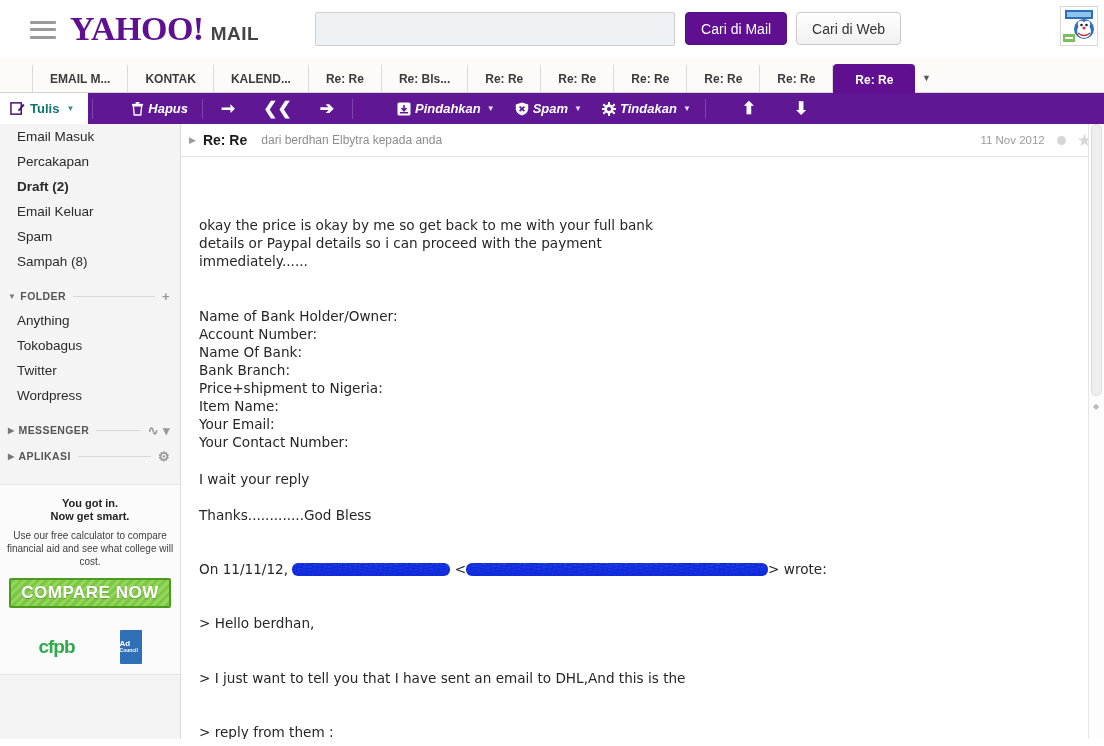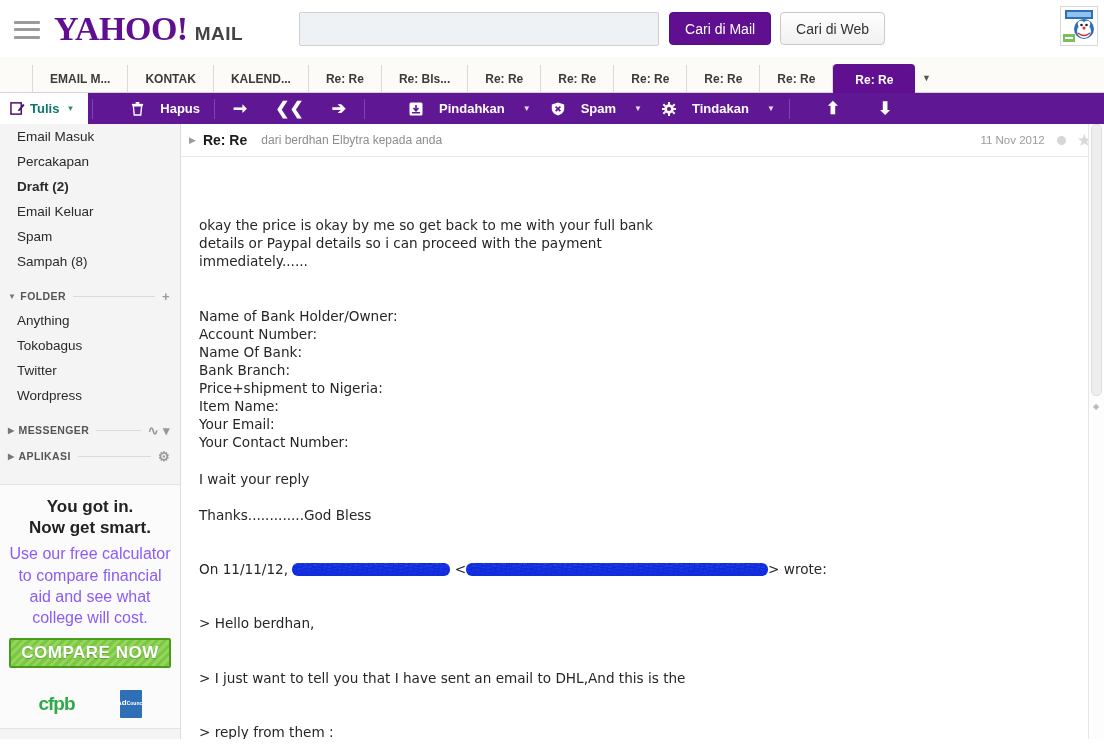--- a/index.html
+++ b/index.html
@@ -11,21 +11,21 @@
     -webkit-font-smoothing: antialiased;
   }
 
   
   .topbar {
     position: relative;
     height: 57px;
     background: #ffffff;
     display: flex;
     align-items: center;
-    padding-left: 14px;
+    padding-left: 30px;
   }
   .hamburger {
     width: 26px; height: 20px;
     display: flex; flex-direction: column; justify-content: space-between;
     cursor: pointer; margin-right: 14px; padding-top: 2px;
   }
   .hamburger i { display: block; height: 3px; background: #9b9b9b; border-radius: 1px; }
 
   .logo {
     font-family: "Liberation Serif", serif;
@@ -137,23 +137,24 @@
     height: 31px;
     background: #5f1794;
     display: flex;
     align-items: center;
     color: #ffffff;
     font-size: 13px;
     font-weight: bold;
     position: relative;
   }
   .tb-item {
-    display: flex; align-items: center; gap: 16px;
+    display: flex; align-items: center; gap: 4px;
     padding: 0 10px; height: 31px; cursor: pointer;
     white-space: nowrap;
+    font-style: italic;
   }
   .tb-sep { width: 1px; height: 20px; background: #7f45ad; margin: 0 4px; }
   .tb-compose {
     background: #ffffff; color: #0f766e;
     height: 31px; display: flex; align-items: center; gap: 5px;
     padding: 0 14px 0 10px; cursor: pointer;
     font-weight: bold;
   }
   .caret-d { font-size: 8px; opacity: .85; margin-left: 2px; }
   .tb-arrow { padding: 0 14px; cursor: pointer; font-size: 17px; line-height: 1; }
@@ -191,38 +192,38 @@
   .section-head .act { color: #999; font-size: 13px; }
 
   .ad {
     margin-top: 16px;
     background: #fbfbfb;
     border-top: 1px solid #e4e4e4;
     border-bottom: 1px solid #e4e4e4;
     padding: 12px 6px 10px;
     text-align: center;
   }
-  .ad-h { font-size: 17px; font-weight: bold; color: #222; line-height: 1.22; }
-  .ad-b { font-size: 16px; color: #8b5cf6; line-height: 1.33; margin-top: 5px; }
+  .ad-h { font-size: 11px; font-weight: bold; color: #222; line-height: 1.22; }
+  .ad-b { font-size: 10px; color: #404040; line-height: 1.33; margin-top: 5px; }
   .ad-cta {
     display: inline-block; margin-top: 9px;
     background: repeating-linear-gradient(135deg,#7ac943 0 3px,#96d45f 3px 6px);
     border: 2px solid #4d9b1e;
     color: #ffffff; font-weight: bold; font-size: 17px;
     letter-spacing: .5px;
     padding: 3px 10px; border-radius: 2px;
     text-shadow: 0 1px 1px rgba(0,0,0,.25);
     cursor: pointer;
   }
   .ad-foot { margin-top: 22px; display: flex; align-items: center; justify-content: space-around; padding: 0 10px; }
   .cfpb { font-size: 19px; font-weight: bold; color: #2eaa4a; font-family: "Liberation Sans", sans-serif; letter-spacing: -1px; }
   .adc {
-    width: 22px; height: 28px; background: #2f6fb5; color: #fff;
+    width: 22px; height: 34px; background: #2f6fb5; color: #fff;
     font-size: 8px; font-weight: bold; line-height: 1.05;
-    display: flex; flex-direction: row; align-items: center; justify-content: center;
+    display: flex; flex-direction: column; align-items: flex-start; justify-content: center;
     border-radius: 1px;
   }
   .adc span:last-child { font-size: 5px; }
 
   
   .reader { flex: 1; background: #ffffff; position: relative; overflow: hidden; }
   .msg-head {
     height: 33px;
     border-bottom: 1px solid #e6e6e6;
     display: flex; align-items: center;

